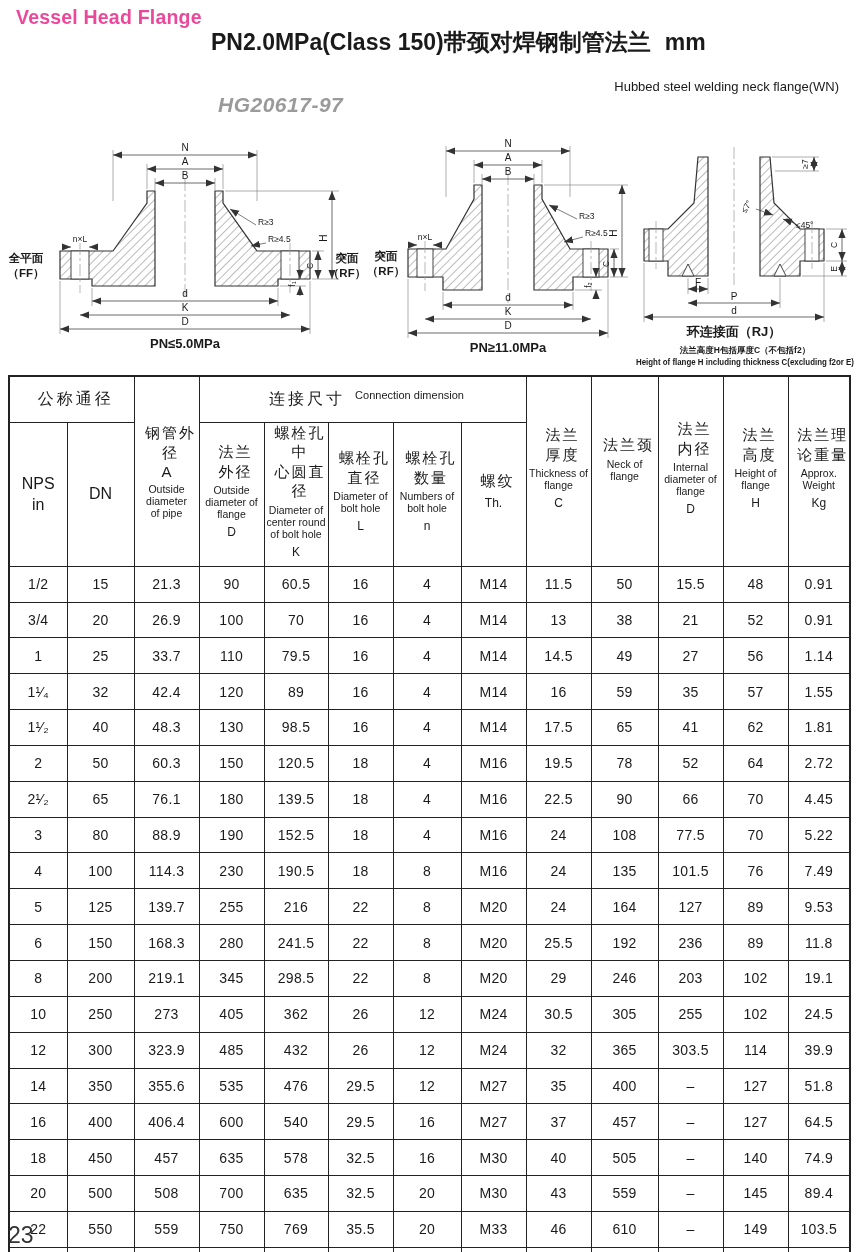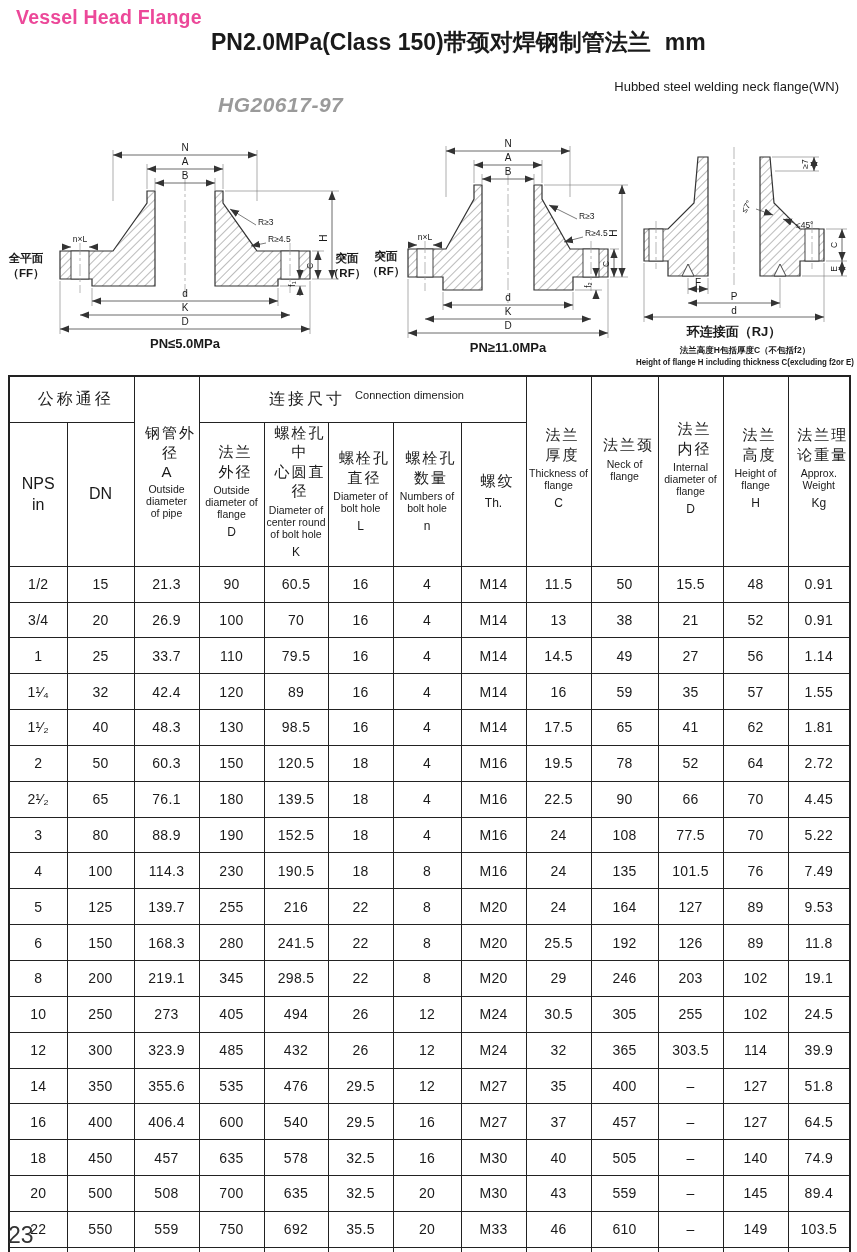--- a/index.html
+++ b/index.html
@@ -563,21 +563,21 @@
         <td>6</td>
         <td>150</td>
         <td>168.3</td>
         <td>280</td>
         <td>241.5</td>
         <td>22</td>
         <td>8</td>
         <td>M20</td>
         <td>25.5</td>
         <td>192</td>
-        <td>126</td>
+        <td>236</td>
         <td>89</td>
         <td>11.8</td>
       </tr>
       <tr>
         <td>8</td>
         <td>200</td>
         <td>219.1</td>
         <td>345</td>
         <td>298.5</td>
         <td>22</td>
@@ -587,21 +587,21 @@
         <td>246</td>
         <td>203</td>
         <td>102</td>
         <td>19.1</td>
       </tr>
       <tr>
         <td>10</td>
         <td>250</td>
         <td>273</td>
         <td>405</td>
-        <td>494</td>
+        <td>362</td>
         <td>26</td>
         <td>12</td>
         <td>M24</td>
         <td>30.5</td>
         <td>305</td>
         <td>255</td>
         <td>102</td>
         <td>24.5</td>
       </tr>
       <tr>
@@ -677,21 +677,21 @@
         <td>559</td>
         <td>–</td>
         <td>145</td>
         <td>89.4</td>
       </tr>
       <tr>
         <td>22</td>
         <td>550</td>
         <td>559</td>
         <td>750</td>
-        <td>692</td>
+        <td>769</td>
         <td>35.5</td>
         <td>20</td>
         <td>M33</td>
         <td>46</td>
         <td>610</td>
         <td>–</td>
         <td>149</td>
         <td>103.5</td>
       </tr>
       <tr>

